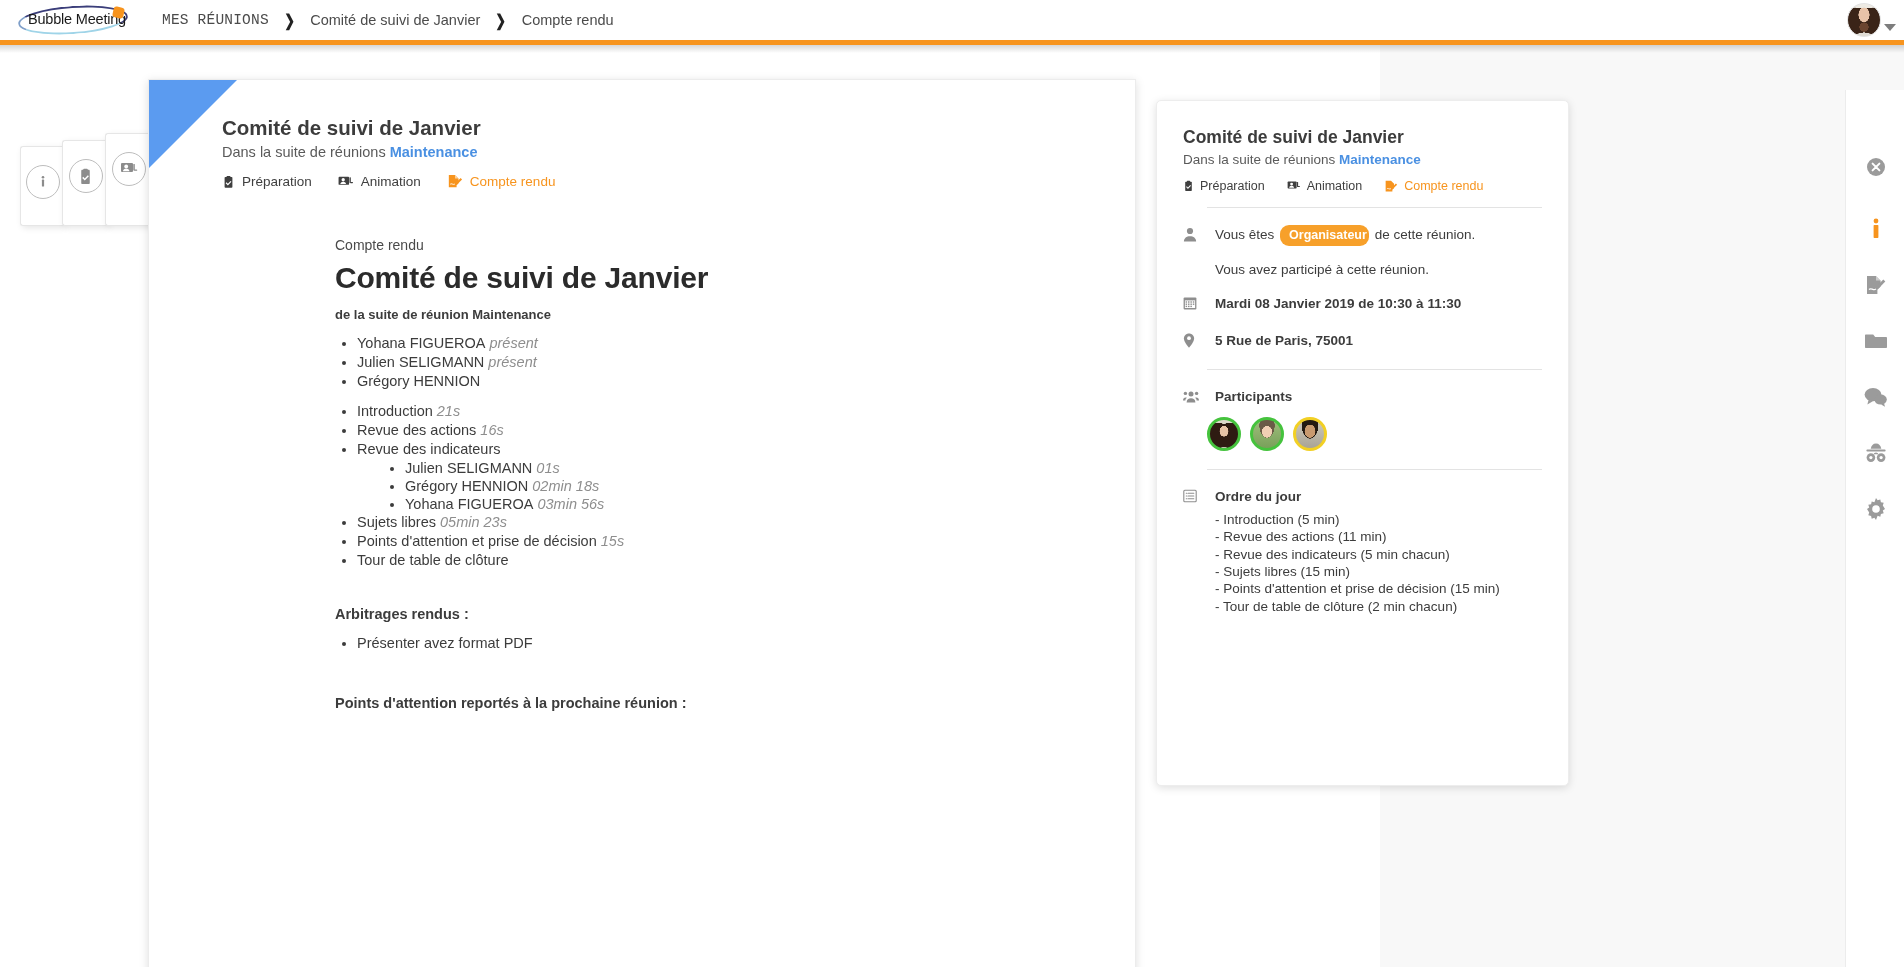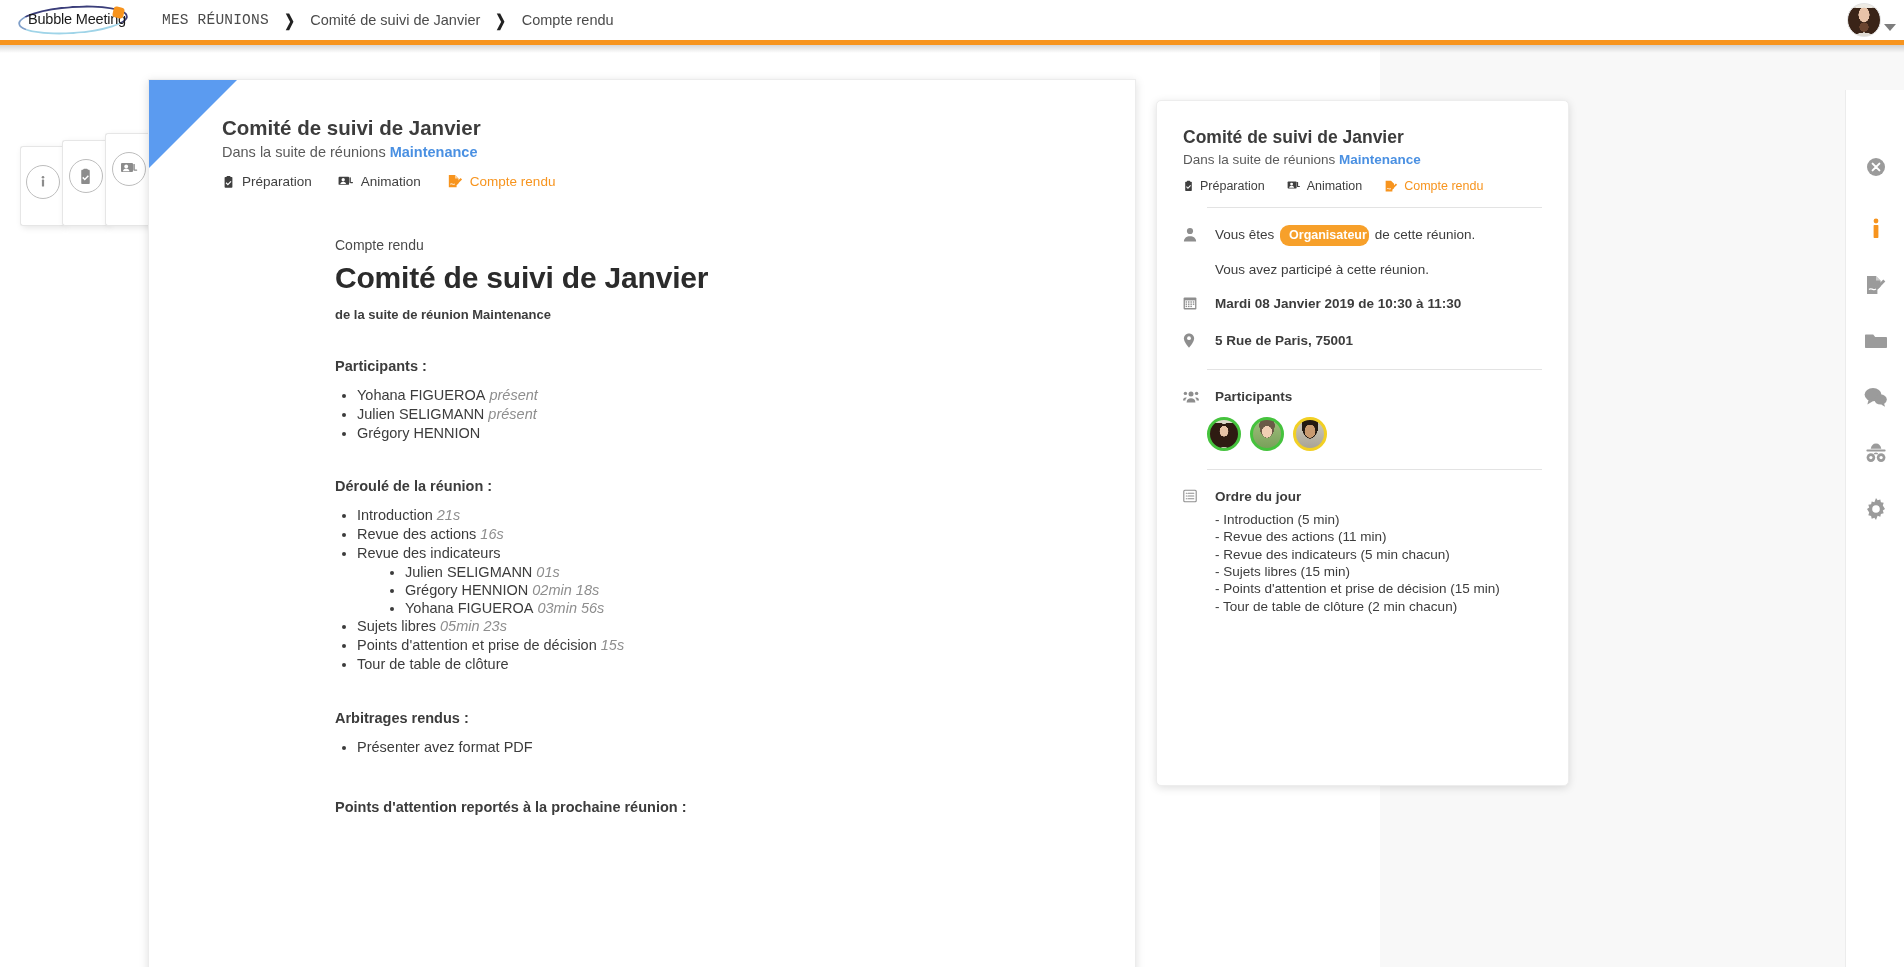--- a/index.html
+++ b/index.html
@@ -358,28 +358,26 @@
           <span>Compte rendu</span>
         </div>
       </div>
     </div>
 
     <div class="doc-body">
       <div class="lbl-small">Compte rendu</div>
       <h2 class="doc-title">Comité de suivi de Janvier</h2>
       <div class="doc-suite">de la suite de réunion Maintenance</div>
 
-      <div class="sect-h">Participants :</div>
       <ul class="bl" id="doc-participants">
           <li><span>Yohana FIGUEROA</span><span class="dur"> présent</span></li>
           <li><span>Julien SELIGMANN</span><span class="dur"> présent</span></li>
           <li><span>Grégory HENNION</span></li>
         </ul>
 
-      <div class="sect-h">Déroulé de la réunion :</div>
       <ul class="bl" id="doc-agenda">
           <li><span>Introduction</span><span class="dur"> 21s</span></li>
           <li><span>Revue des actions</span><span class="dur"> 16s</span></li>
           <li><span>Revue des indicateurs</span><ul class="sub">
               <li><span>Julien SELIGMANN</span><span class="dur"> 01s</span></li>
               <li><span>Grégory HENNION</span><span class="dur"> 02min 18s</span></li>
               <li><span>Yohana FIGUEROA</span><span class="dur"> 03min 56s</span></li>
             </ul></li>
           <li><span>Sujets libres</span><span class="dur"> 05min 23s</span></li>
           <li><span>Points d'attention et prise de décision</span><span class="dur"> 15s</span></li>

